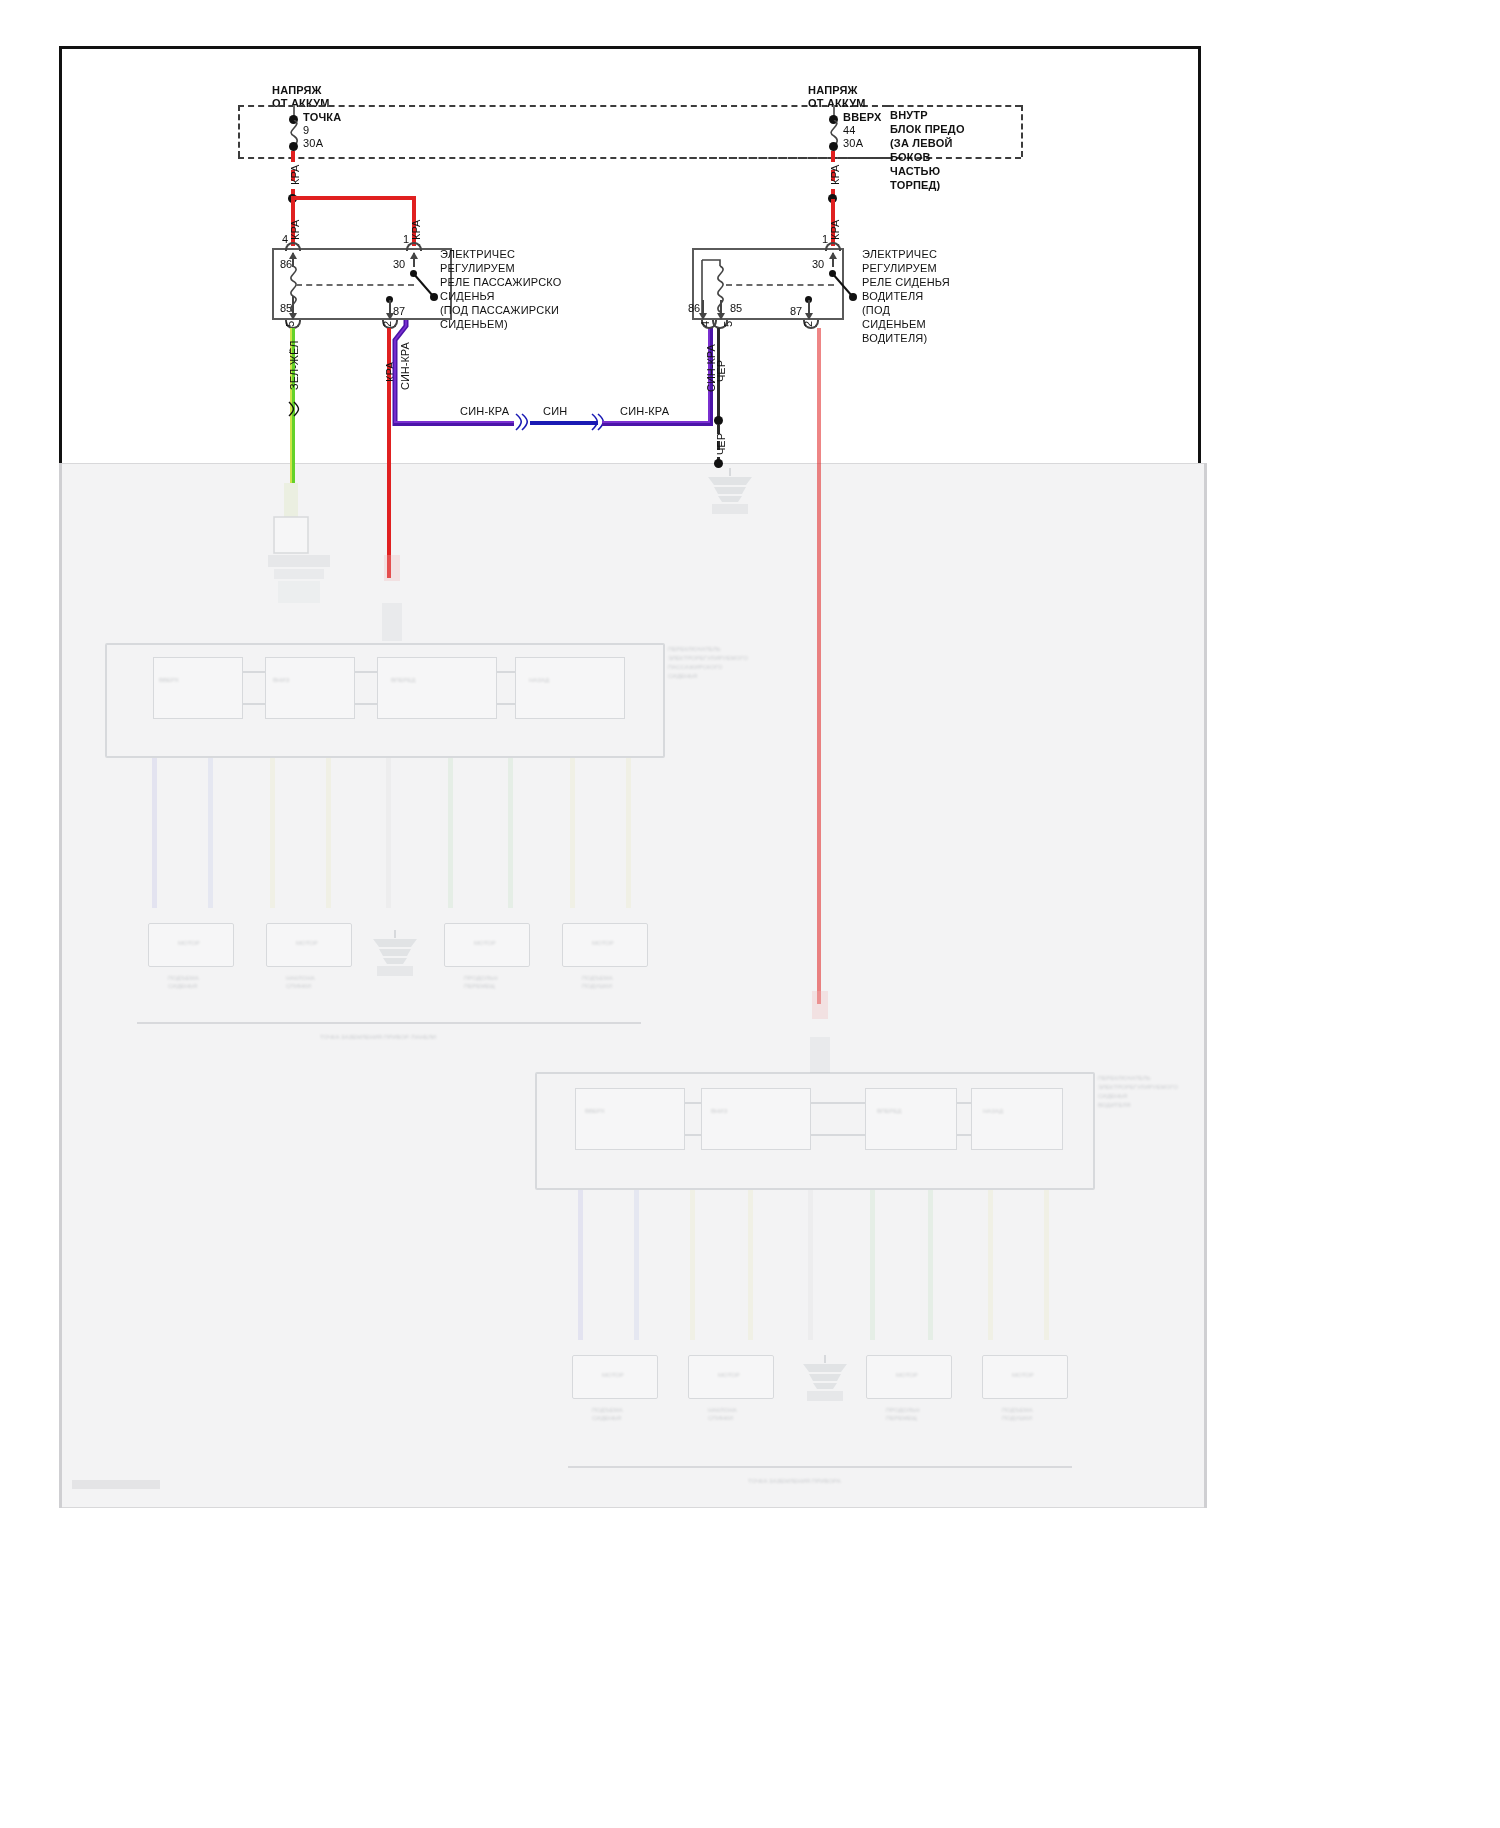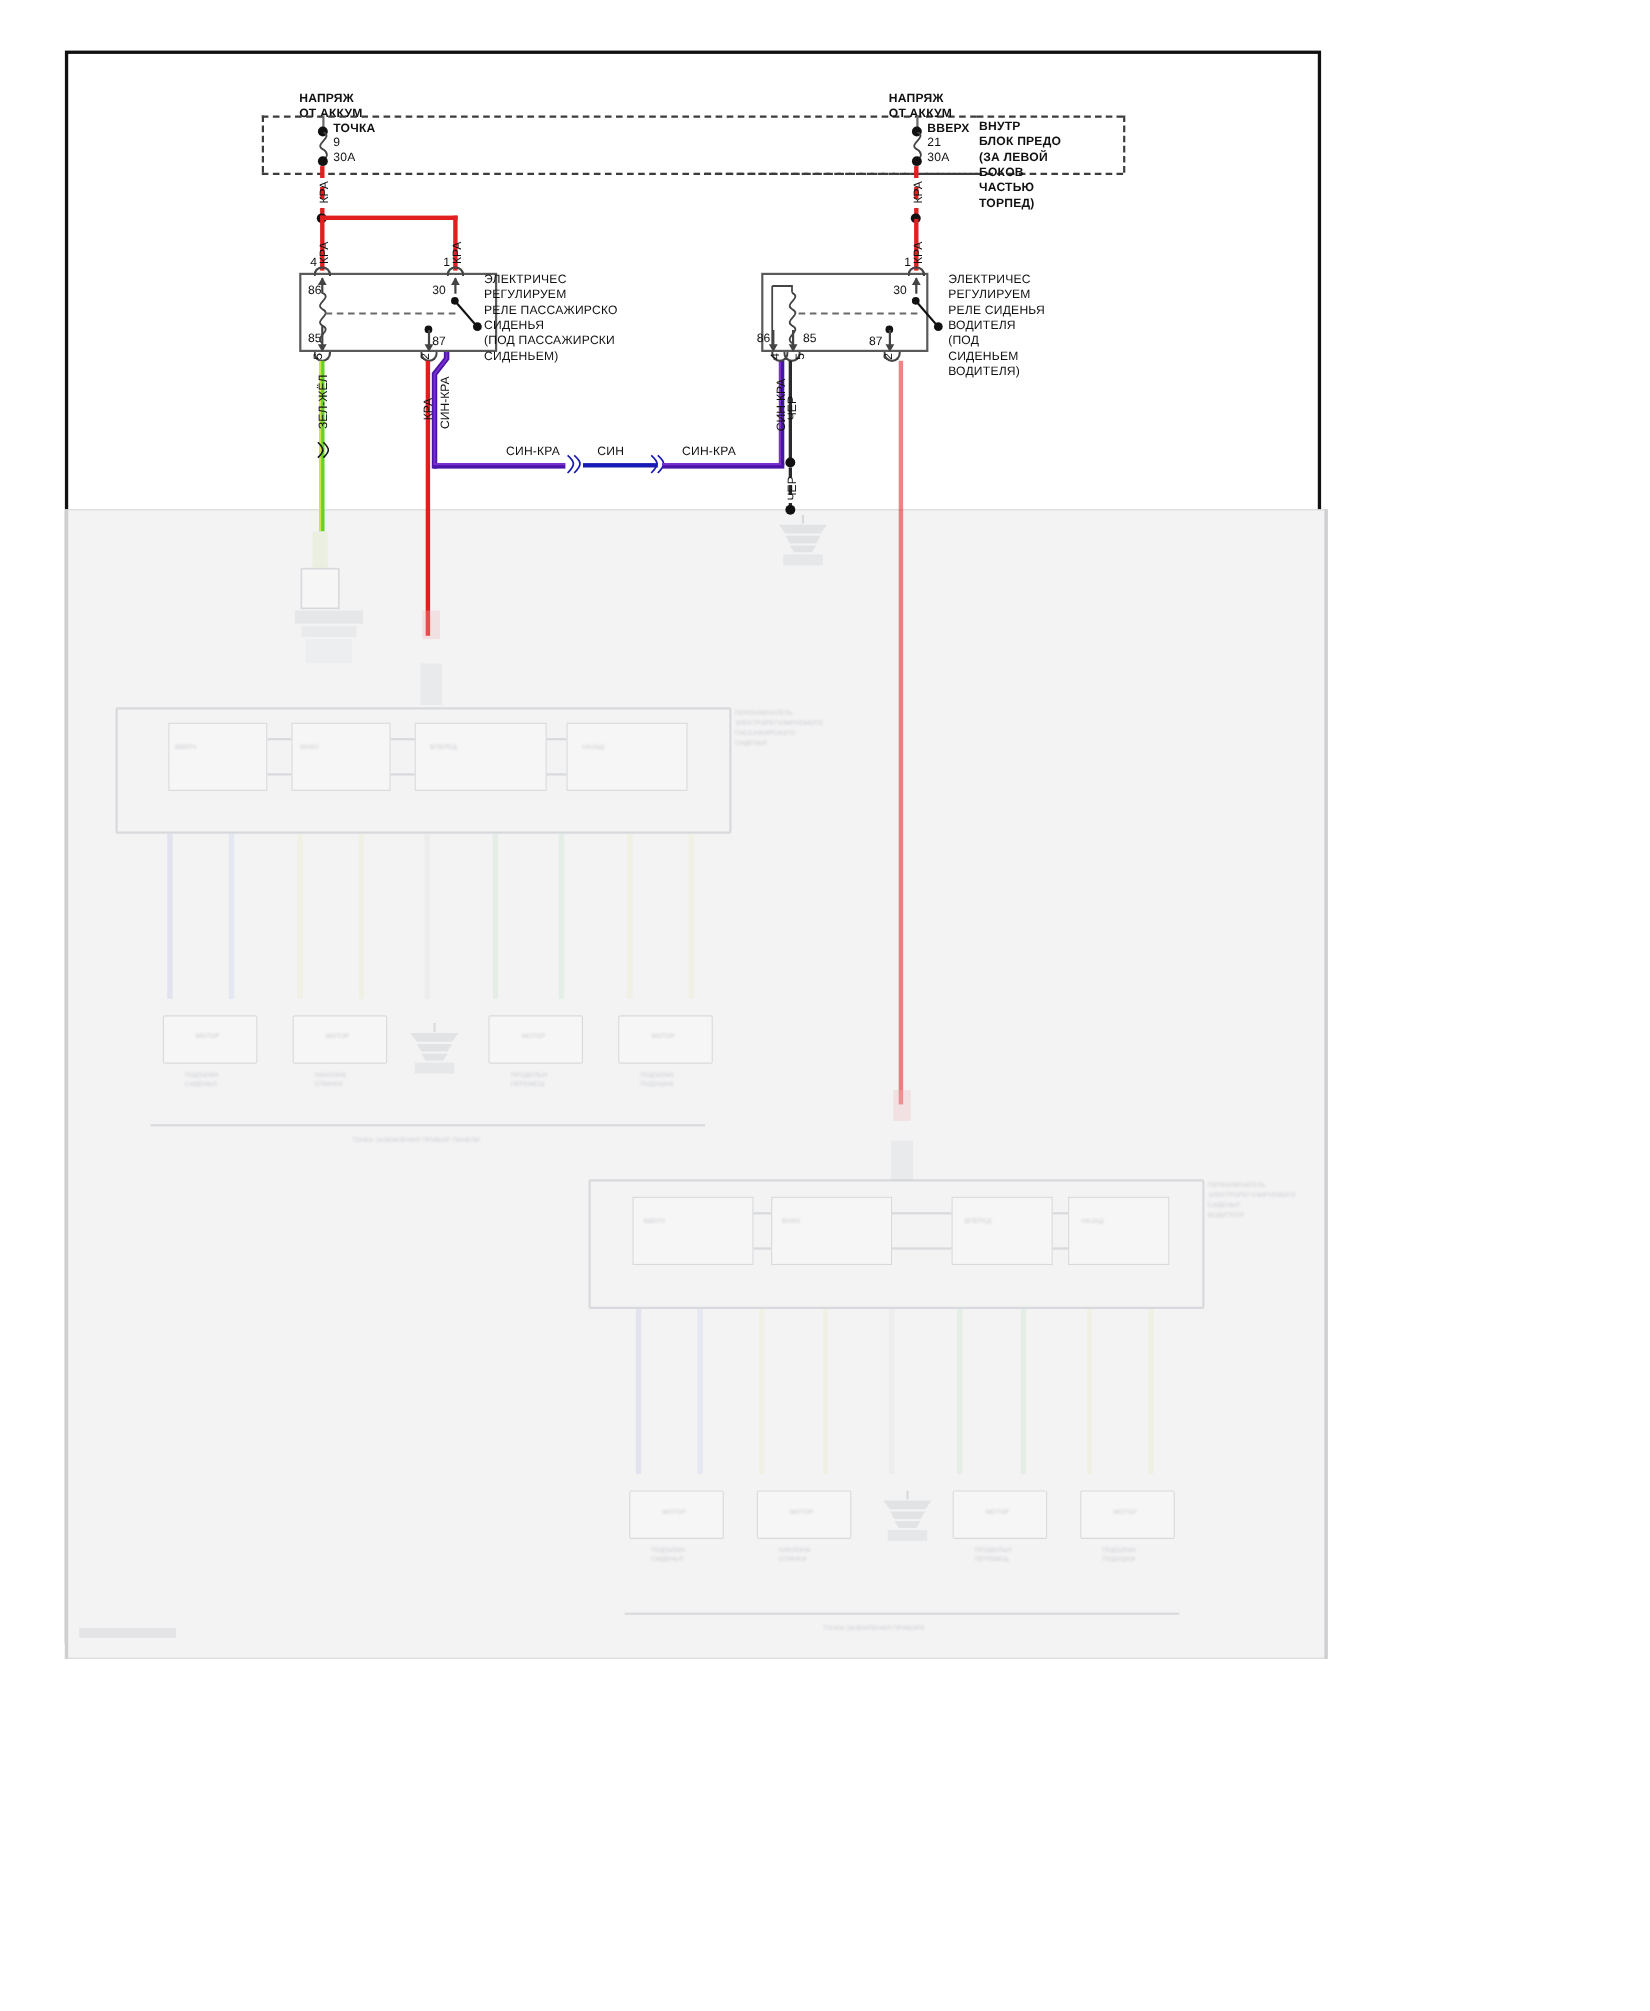--- a/index.html
+++ b/index.html
@@ -189,21 +189,21 @@
   <div class="dash-h" style="left:640px;top:157px;width:381px;"></div>
   <div class="dash-v" style="left:1021px;top:105px;height:52px;"></div>
 
   <div class="s-grey" style="left:833px;top:105px;height:14px;"></div>
   <div class="dot" style="left:829px;top:115px;"></div>
   <svg class="coil" style="left:826px;top:120px;" width="22" height="26">
     <path d="M8 0 C 18 5, -2 11, 8 16 C 14 20, 10 24, 8 26" stroke="#444" stroke-width="1.6" fill="none"></path>
   </svg>
   <div class="dot" style="left:829px;top:142px;"></div>
   <div class="lbl b" style="left:843px;top:111px;">ВВЕРХ</div>
-  <div class="lbl" style="left:843px;top:124px;">21</div>
+  <div class="lbl" style="left:843px;top:124px;">44</div>
   <div class="lbl" style="left:843px;top:137px;">30A</div>
 
   <div class="lbl b" style="left:890px;top:108px;line-height:14px;">ВНУТР
 БЛОК ПРЕДО
 (ЗА ЛЕВОЙ
 БОКОВ
 ЧАСТЬЮ
 ТОРПЕД)</div>
 
   <div class="reddash" style="left:831px;top:151px;height:48px;"></div>

